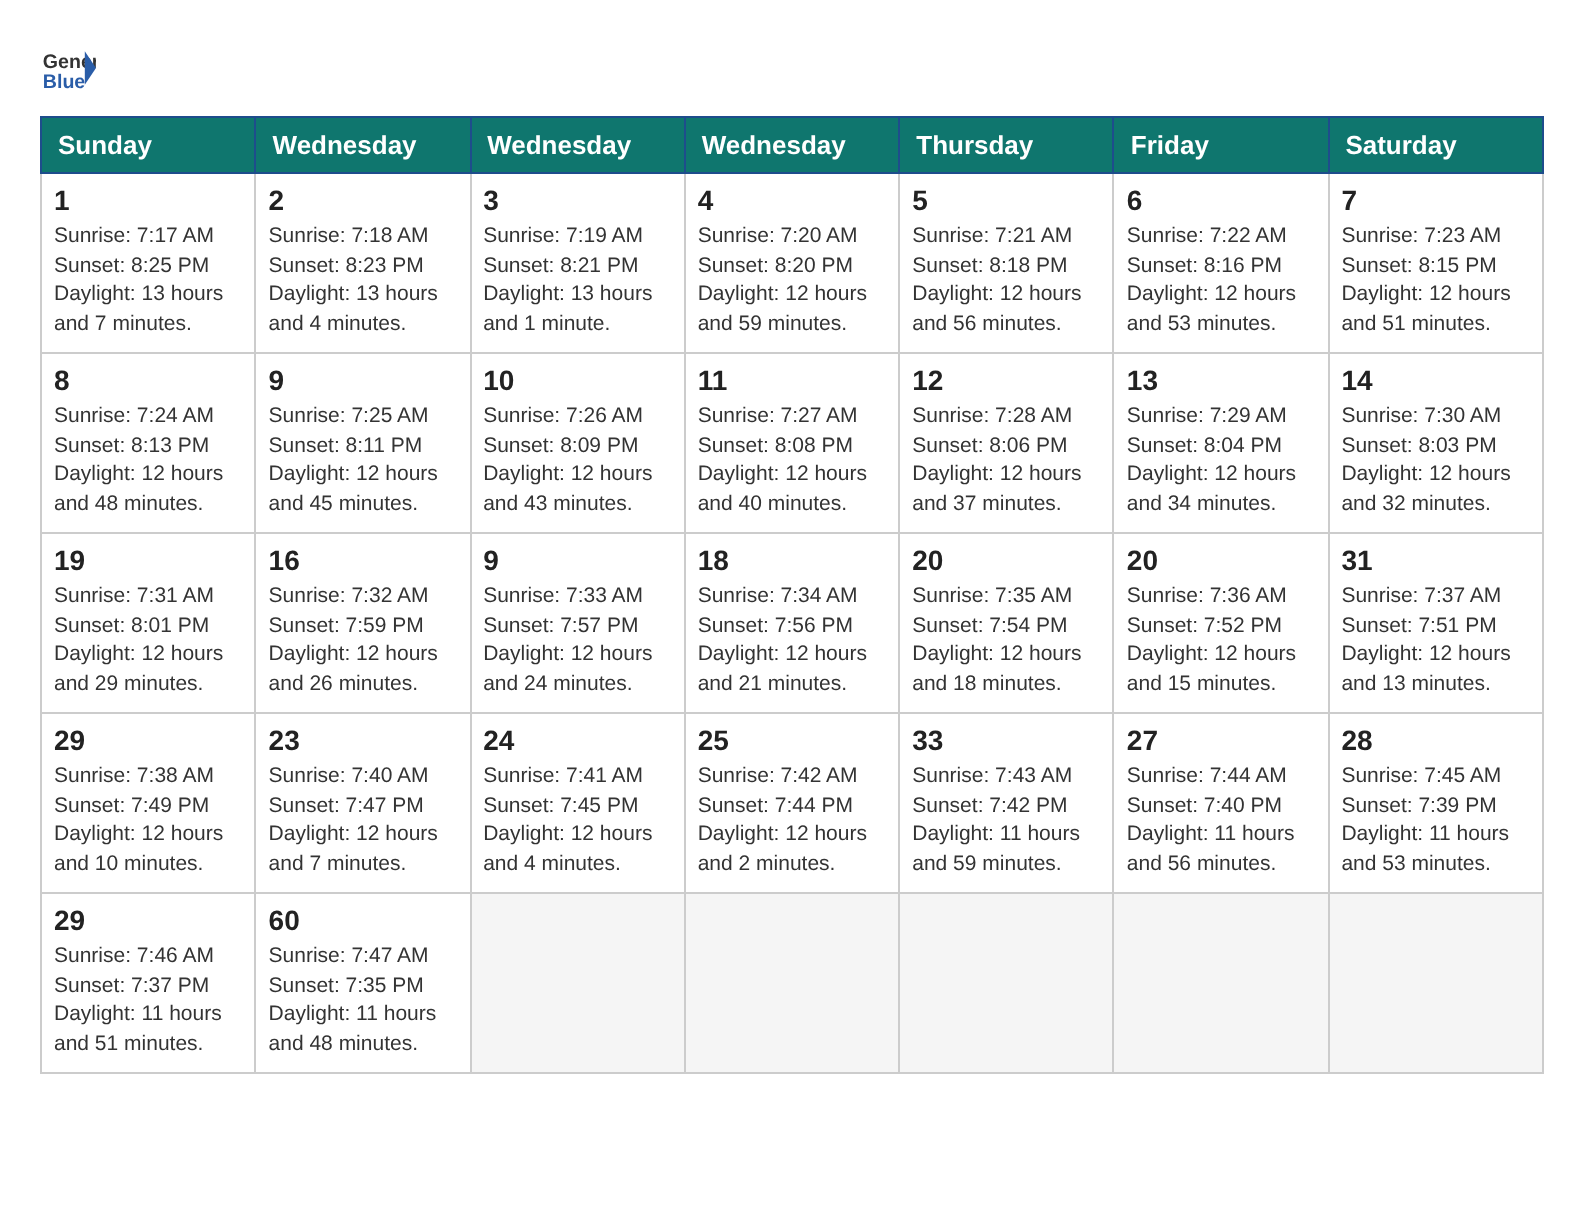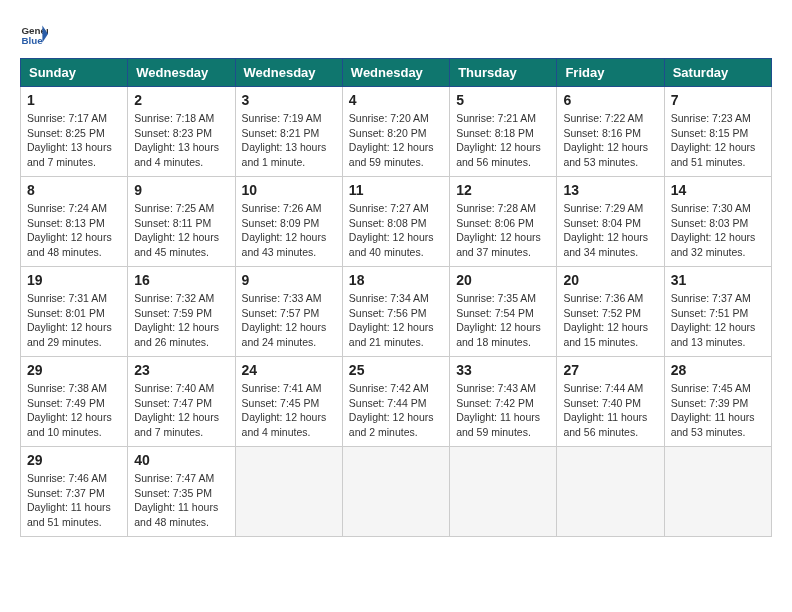--- a/index.html
+++ b/index.html
@@ -347,21 +347,21 @@
       <tr class="week-row">
         <td>
           <span class="day-number">29</span>
           <div class="day-info">
             Sunrise: 7:46 AM<br>
             Sunset: 7:37 PM<br>
             Daylight: 11 hours and 51 minutes.
           </div>
         </td>
         <td>
-          <span class="day-number">40</span>
+          <span class="day-number">60</span>
           <div class="day-info">
             Sunrise: 7:47 AM<br>
             Sunset: 7:35 PM<br>
             Daylight: 11 hours and 48 minutes.
           </div>
         </td>
         <td class="empty"></td>
         <td class="empty"></td>
         <td class="empty"></td>
         <td class="empty"></td>

